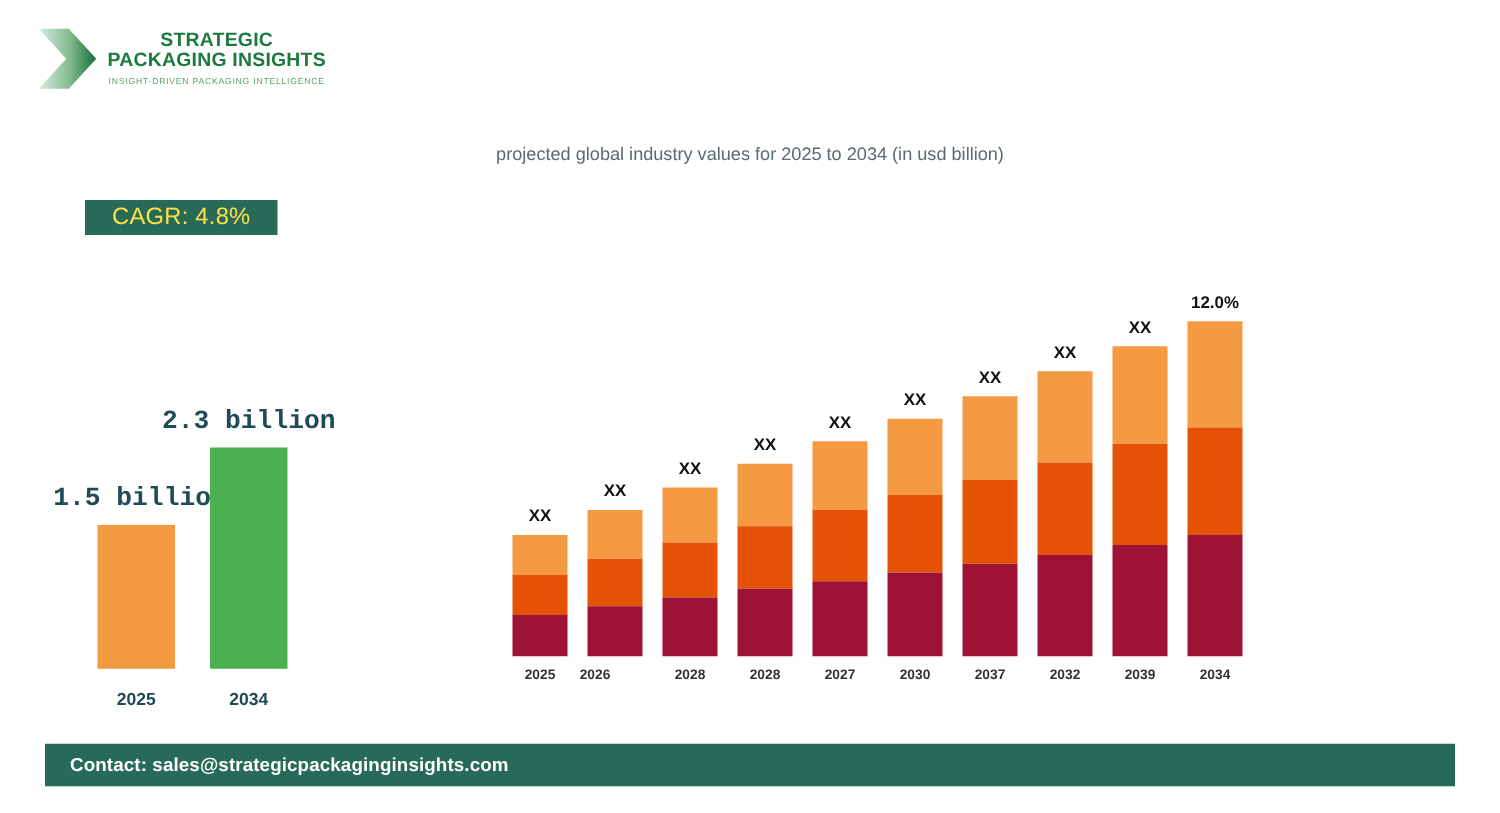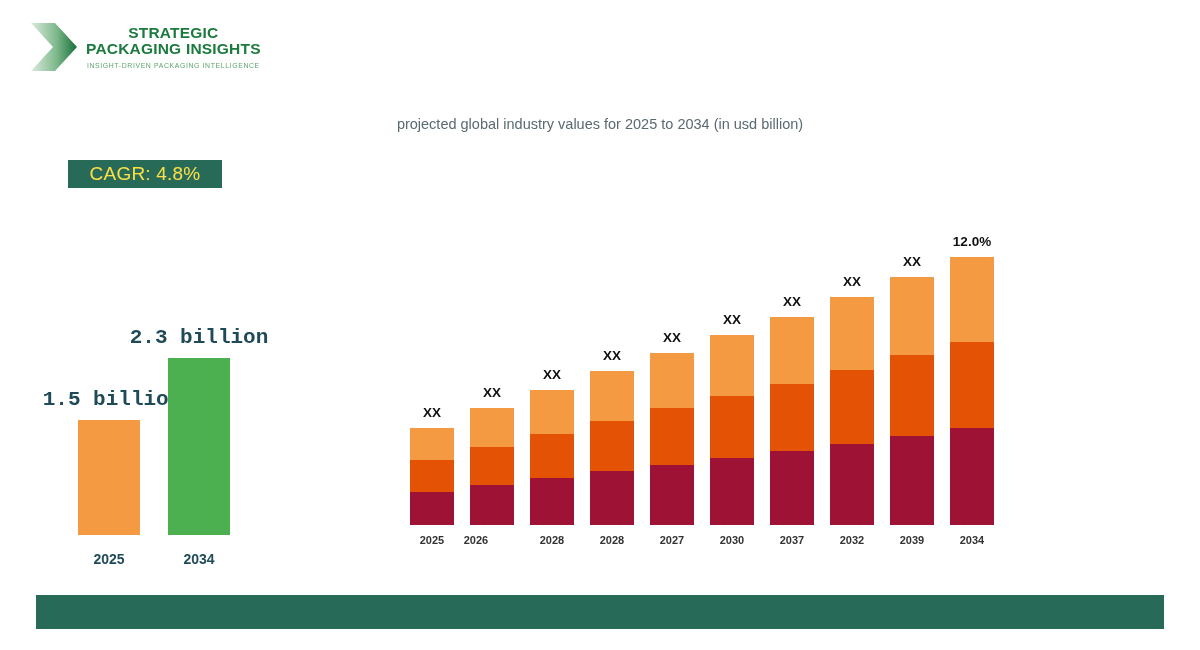--- a/index.html
+++ b/index.html
@@ -185,15 +185,16 @@
       <div class="sbar" style="left: 550px; height: 268.182px;">
         <div class="seg" style="height: 85.1477px; background: rgb(244, 154, 66);"></div>
         <div class="seg" style="height: 85.8182px; background: rgb(227, 82, 5);"></div>
         <div class="seg" style="height: 97.2159px; background: rgb(158, 18, 54);"></div>
       </div>
       <div class="sval" style="left: 532px; bottom: 301.182px;">12.0%</div>
       <div class="syear" style="left: 532px;">2034</div>
     </div>
 
   <div class="footer">
+    <span>Contact: sales@strategicpackaginginsights.com</span>
   </div>
 
 </div>
 
 </body></html>

